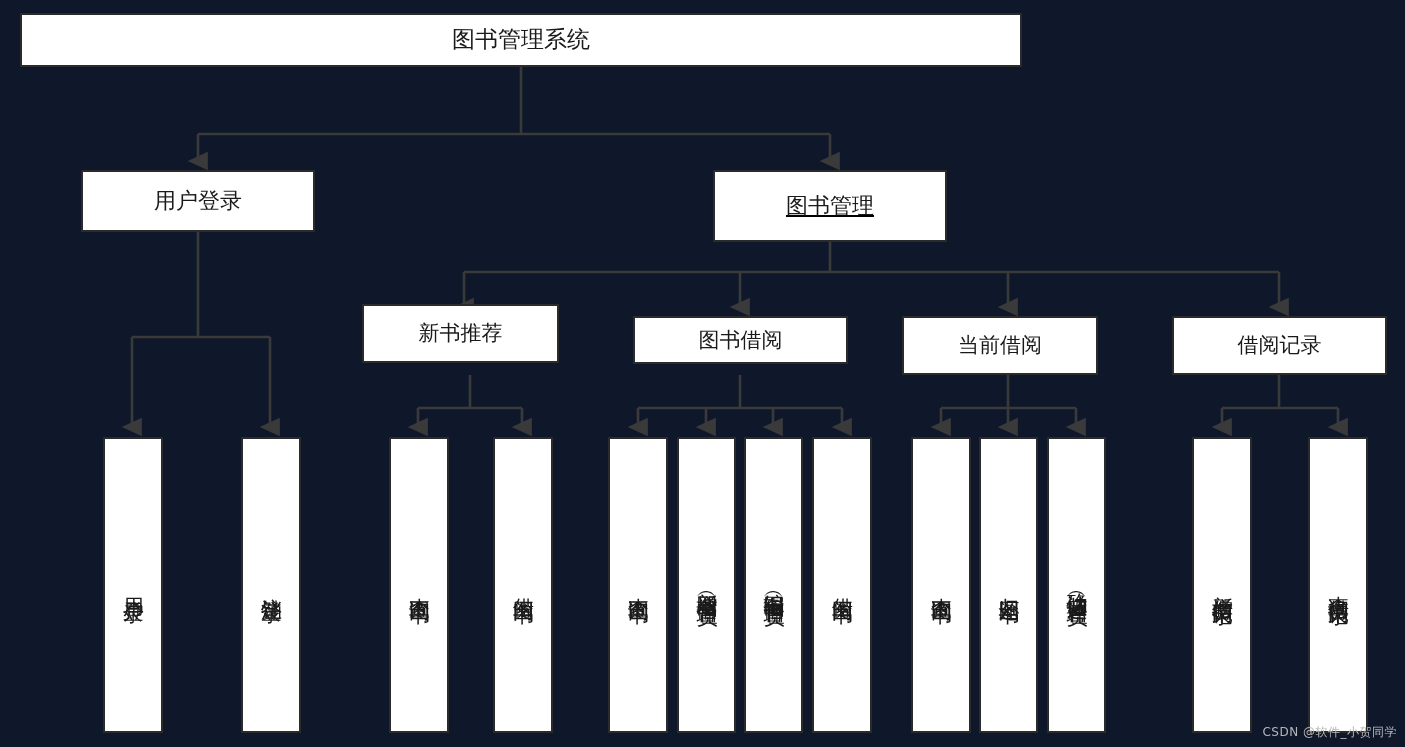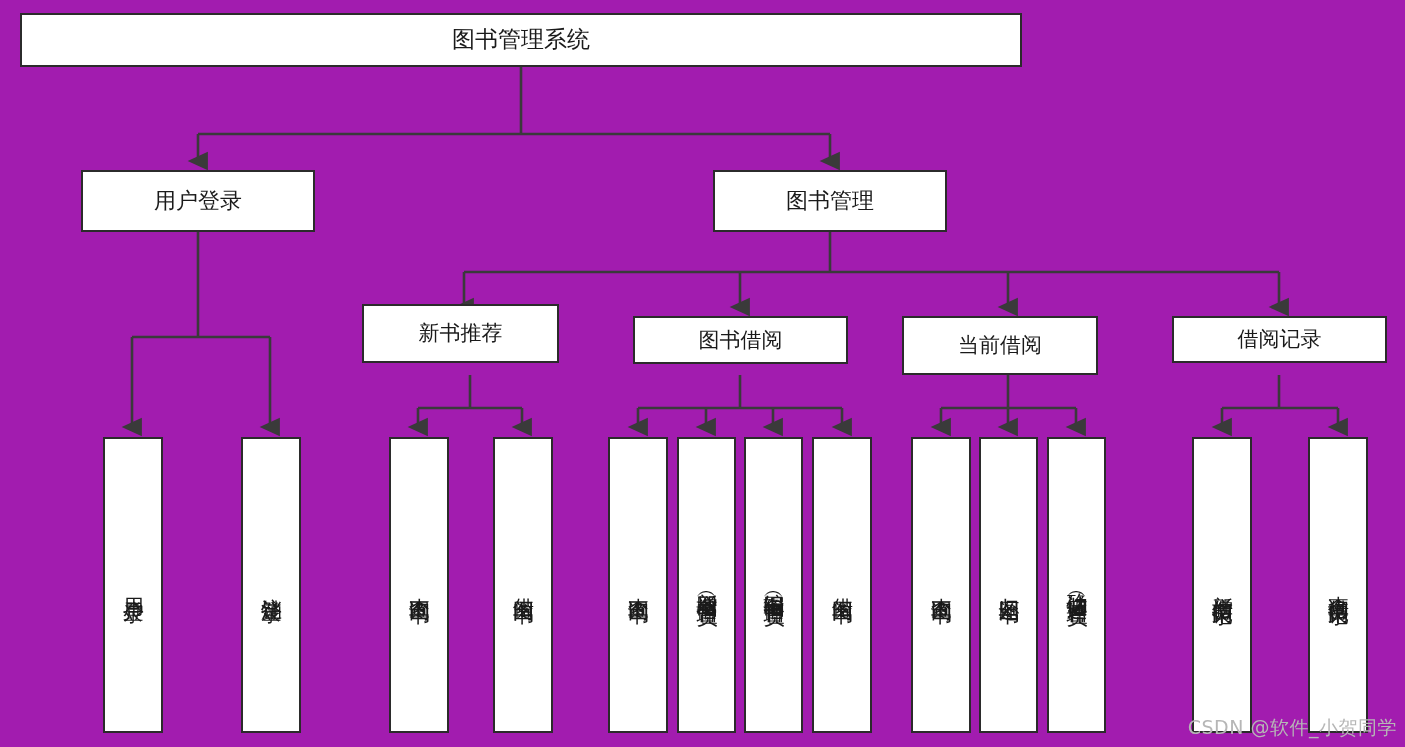--- a/index.html
+++ b/index.html
@@ -8,21 +8,21 @@
     padding: 0;
     background: #ffffff;
   }
   body {
     font-family: "DejaVu Sans", "Liberation Sans", sans-serif;
   }
   #diagram-canvas {
     position: relative;
     width: 1405px;
     height: 747px;
-    background: #a21caf;
+    background: #0f172a;
     overflow: hidden;
   }
   #connector-layer {
     position: absolute;
     left: 0;
     top: 0;
     width: 1405px;
     height: 747px;
     pointer-events: none;
   }
@@ -60,21 +60,21 @@
     writing-mode: vertical-rl;
     text-orientation: upright;
     letter-spacing: 2px;
     white-space: nowrap;
     line-height: 1;
   }
   #watermark {
     position: absolute;
     right: 8px;
     bottom: 6px;
-    font-size: 19px;
+    font-size: 12px;
     color: #b6b6b6;
     z-index: 5;
     white-space: nowrap;
     letter-spacing: 0.5px;
   }
 </style>
 </head>
 <body>
 
 <div id="diagram-canvas">
@@ -133,37 +133,37 @@
   </svg>
 
   <div class="node node-root" style="left:20px; top:13px; width:1002px; height:54px;">
     <span class="node-label">图书管理系统</span>
   </div>
 
   <div class="node node-l2" style="left:81px; top:170px; width:234px; height:62px;">
     <span class="node-label">用户登录</span>
   </div>
 
-  <div class="node node-l2" style="left:713px; top:170px; width:234px; height:62px;">
+  <div class="node node-l2" style="left:713px; top:170px; width:234px; height:72px;text-decoration:underline;">
     <span class="node-label">图书管理</span>
   </div>
 
   <div class="node node-l3" style="left:362px; top:304px; width:197px; height:59px;">
     <span class="node-label">新书推荐</span>
   </div>
 
   <div class="node node-l3" style="left:633px; top:316px; width:215px; height:48px;">
     <span class="node-label">图书借阅</span>
   </div>
 
   <div class="node node-l3" style="left:902px; top:316px; width:196px; height:59px;">
     <span class="node-label">当前借阅</span>
   </div>
 
-  <div class="node node-l3" style="left:1172px; top:316px; width:215px; height:47px;">
+  <div class="node node-l3" style="left:1172px; top:316px; width:215px; height:59px;">
     <span class="node-label">借阅记录</span>
   </div>
 
   <div class="node node-leaf" style="left:103px; top:437px; width:60px; height:296px;">
     <span class="node-label">用户登录</span>
   </div>
 
   <div class="node node-leaf" style="left:241px; top:437px; width:60px; height:296px;">
     <span class="node-label">注销登录</span>
   </div>

